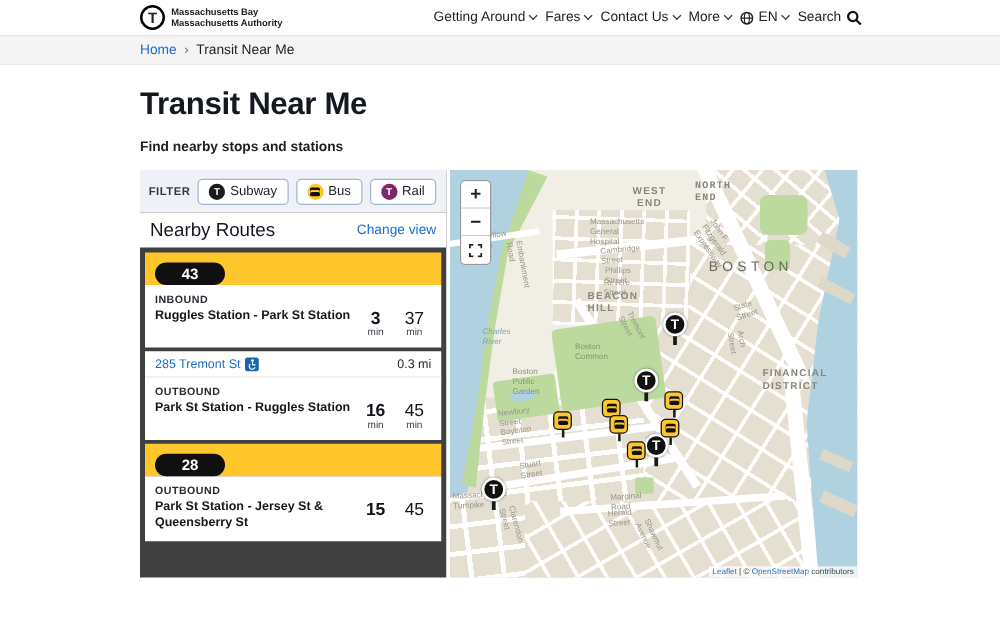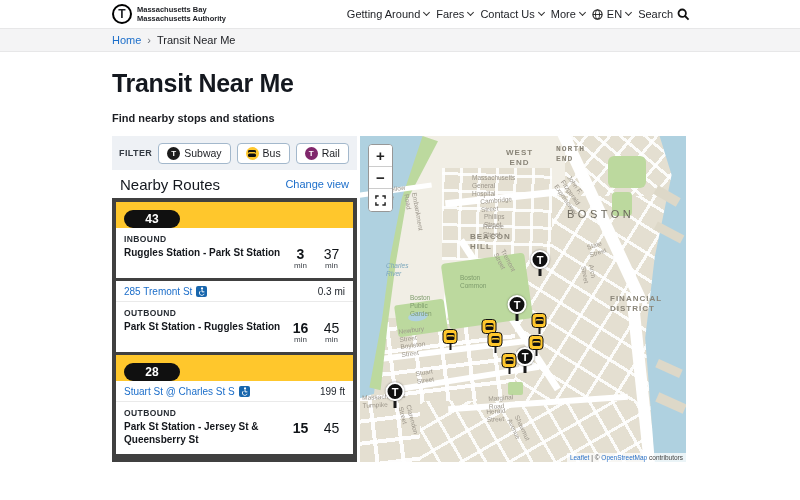--- a/index.html
+++ b/index.html
@@ -273,33 +273,20 @@
               <div class="time-col">
                 <div class="t-val">45</div>
                 <div class="t-unit">min</div>
               </div>
             </div>
           </div>
           <div class="route-header" style="background: rgb(255, 199, 44);">
             <span class="route-pill">28</span>
           </div>
           <div class="route-section">
-            <div class="stop-row">
-              <a class="stop-link">
-                <span>Stuart St @ Charles St S</span>
-                <span class="access-badge">
-                  <svg width="9" height="9" viewBox="0 0 10 10">
-                    <circle cx="5.6" cy="1.6" r="1.2" fill="#fff"></circle>
-                    <path d="M5.6 2.8 v2.6 h2.6" stroke="#fff" stroke-width="1.1" fill="none"></path>
-                    <path d="M3.6 4.6 a2.7 2.7 0 1 0 4.3 3" stroke="#fff" stroke-width="1" fill="none"></path>
-                  </svg>
-                </span>
-              </a>
-              <span class="stop-dist">199 ft</span>
-            </div>
             <div class="direction">OUTBOUND</div>
             <div class="headsign-row">
               <div class="headsign">Park St Station - Jersey St &amp; Queensberry St</div>
               <div class="time-col primary">
                 <div class="t-val">15</div>
               </div>
               <div class="time-col">
                 <div class="t-val">45</div>
               </div>
             </div>

